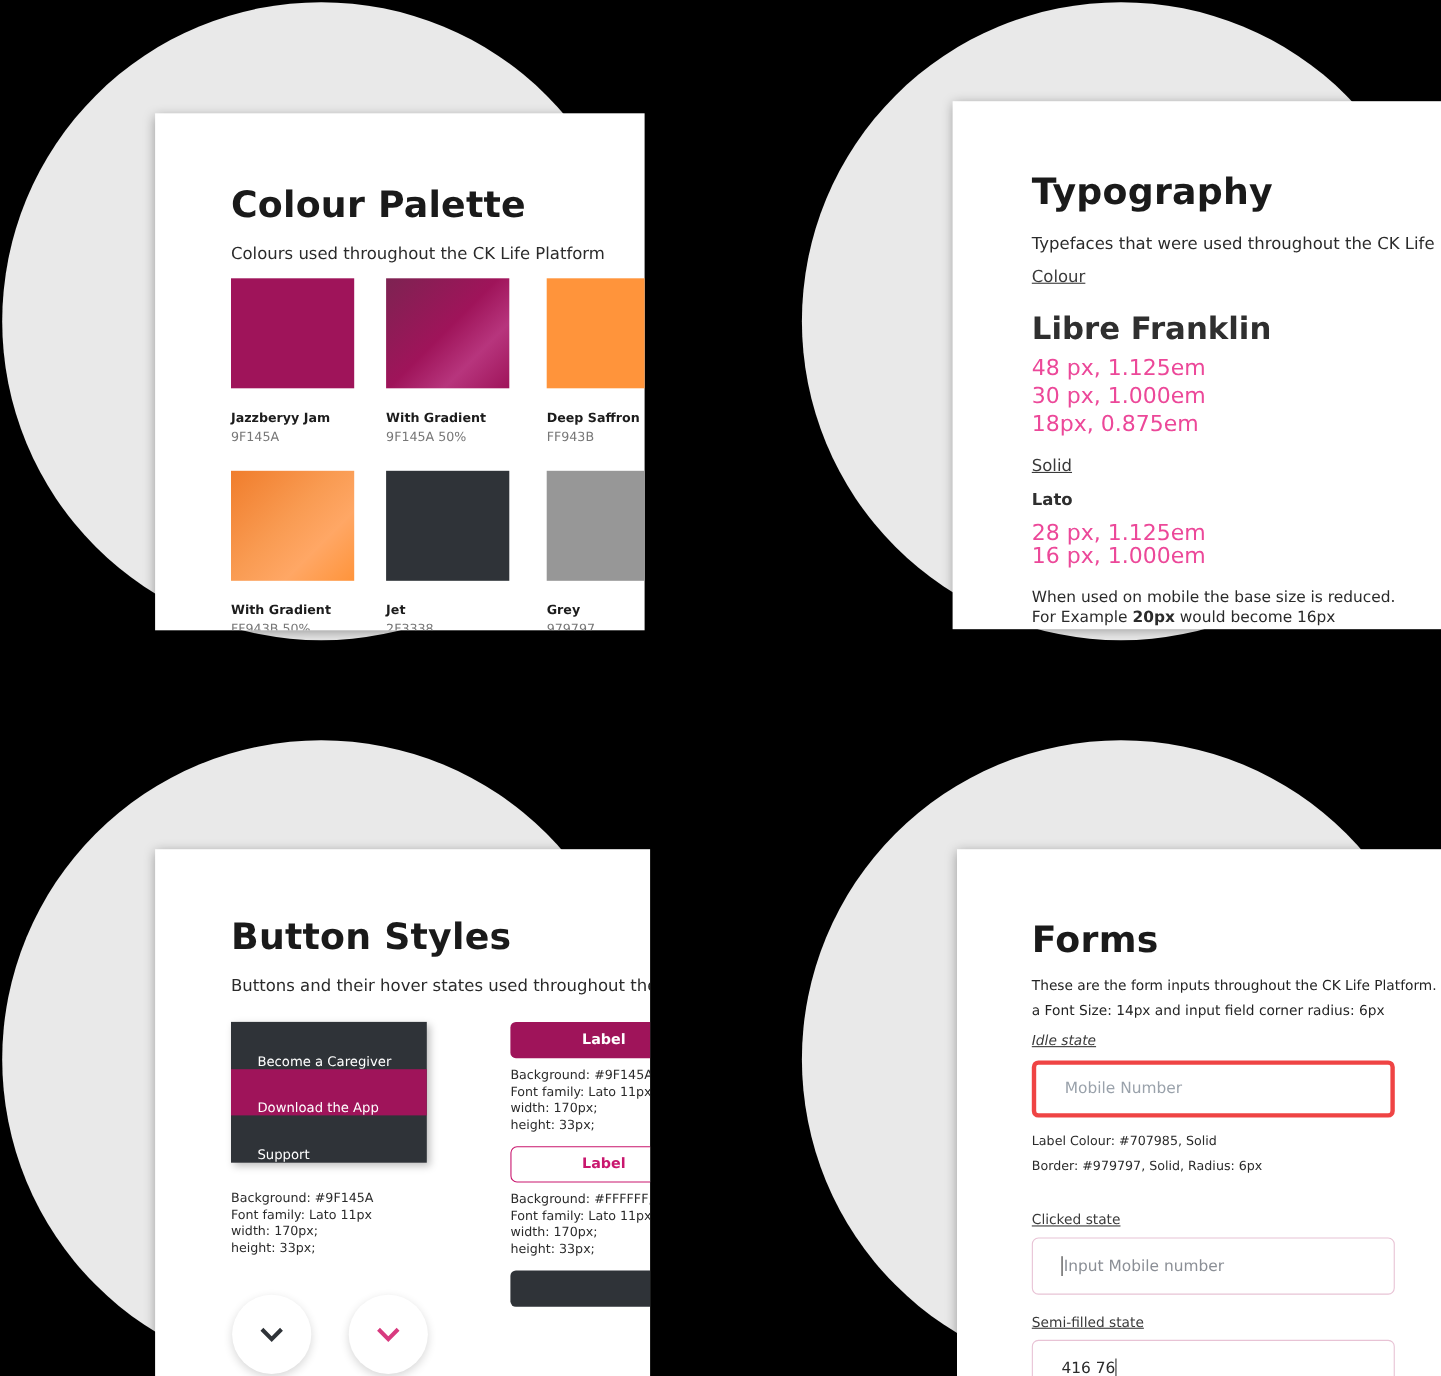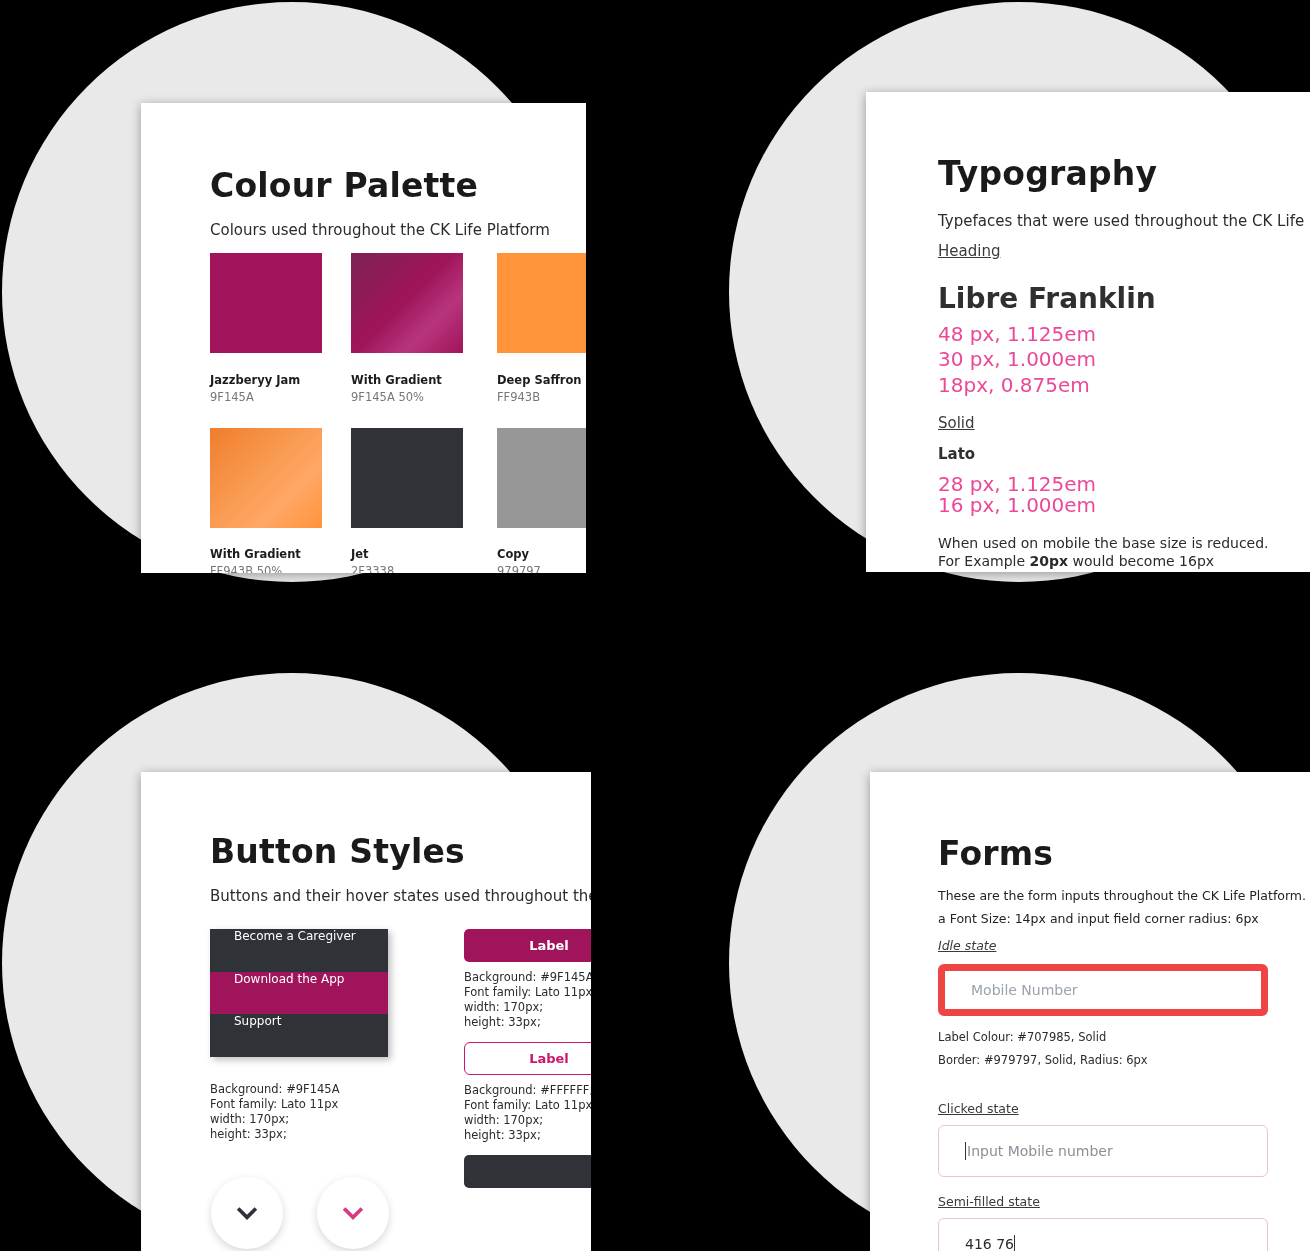--- a/index.html
+++ b/index.html
@@ -103,21 +103,21 @@
   .bs-sub   { position: absolute; left: 69px; top: 115px; }
 
   .mobile-menu {
     position: absolute; left: 69px; top: 157px;
     width: 178px; height: 128px;
     background: #2f3338;
     box-shadow: 3px 3px 7px rgba(0,0,0,0.25);
   }
   .mm-item {
     height: 42.6px;
-    display: flex; align-items: flex-start;
+    display: flex; align-items: flex-end;
     padding-left: 24px;
     color: #ffffff;
     font-family: "DejaVu Sans", sans-serif;
     font-size: 12px;
     box-sizing: border-box;
   }
   .mm-item.active { background: #9F145A; }
 
   .bs-spec {
     position: absolute;
@@ -184,21 +184,21 @@
     position: absolute; left: 68px;
     width: 330px; height: 52px;
     box-sizing: border-box;
     border-radius: 6px;
     background: #ffffff;
     display: flex; align-items: center;
     padding-left: 26px;
     font-family: "DejaVu Sans", sans-serif;
     font-size: 14px;
   }
-  .fm-input.idle   { border: 7px solid #ef4444; color: #9aa2ab; }
+  .fm-input.idle   { border: 4px solid #ef4444; color: #9aa2ab; }
   .fm-input.clicked{ border: 1px solid #e8c3d5; color: #8b8f96; }
   .fm-input.semi   { border: 1px solid #e8c3d5; color: #2b2b2b; }
   .caret {
     display: inline-block;
     width: 1px; height: 18px;
     background: #333;
     margin-right: 1px;
     vertical-align: middle;
   }
   .fm-note {
@@ -237,29 +237,29 @@
 
     <div class="swatch" style="left:69px; top:325px; background:linear-gradient(135deg,#f07d2c 0%,#f99b52 45%,#ffa765 70%,#FF943B 100%);"></div>
     <div class="swname" style="left:69px; top:444px;">With Gradient</div>
     <div class="swhex" style="left:69px; top:461px;text-align:center;">FF943B 50%</div>
 
     <div class="swatch" style="left:210px; top:325px; background:#2F3338;"></div>
     <div class="swname" style="left:210px; top:444px;">Jet</div>
     <div class="swhex" style="left:210px; top:461px;">2F3338</div>
 
     <div class="swatch" style="left:356px; top:325px; background:#979797;"></div>
-    <div class="swname" style="left:356px; top:444px;">Copy</div>
+    <div class="swname" style="left:356px; top:444px;">Grey</div>
     <div class="swhex" style="left:356px; top:461px;">979797</div>
   </div>
 
   <div class="card" id="card-typo">
     <div class="h1 ty-title">Typography</div>
     <div class="sub ty-sub">Typefaces that were used throughout the CK Life Platform</div>
 
-    <div class="ulabel ty-head-lbl">Heading</div>
+    <div class="ulabel ty-head-lbl">Colour</div>
     <div class="ty-font-name" style="top:190px; font-size:28px;">Libre Franklin</div>
     <div class="ty-size" style="top:230px;">48 px, 1.125em</div>
     <div class="ty-size" style="top:255px;">30 px, 1.000em</div>
     <div class="ty-size" style="top:281px;">18px, 0.875em</div>
 
     <div class="ulabel" style="position:absolute; left:72px; top:322px;">Solid</div>
     <div class="ty-font-name" style="top:353px; font-size:15px;">Lato</div>
     <div class="ty-size" style="top:380px;">28 px, 1.125em</div>
     <div class="ty-size" style="top:401px;">16 px, 1.000em</div>
 

